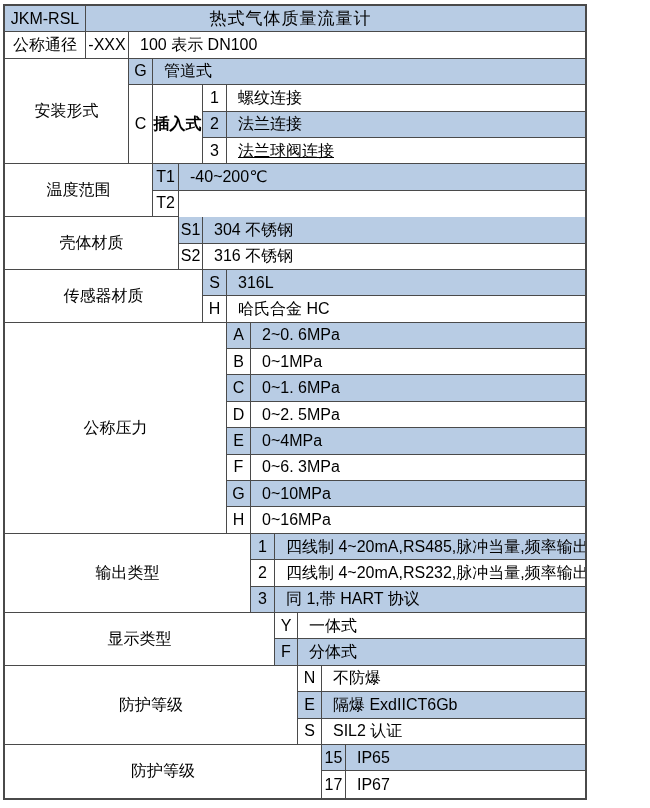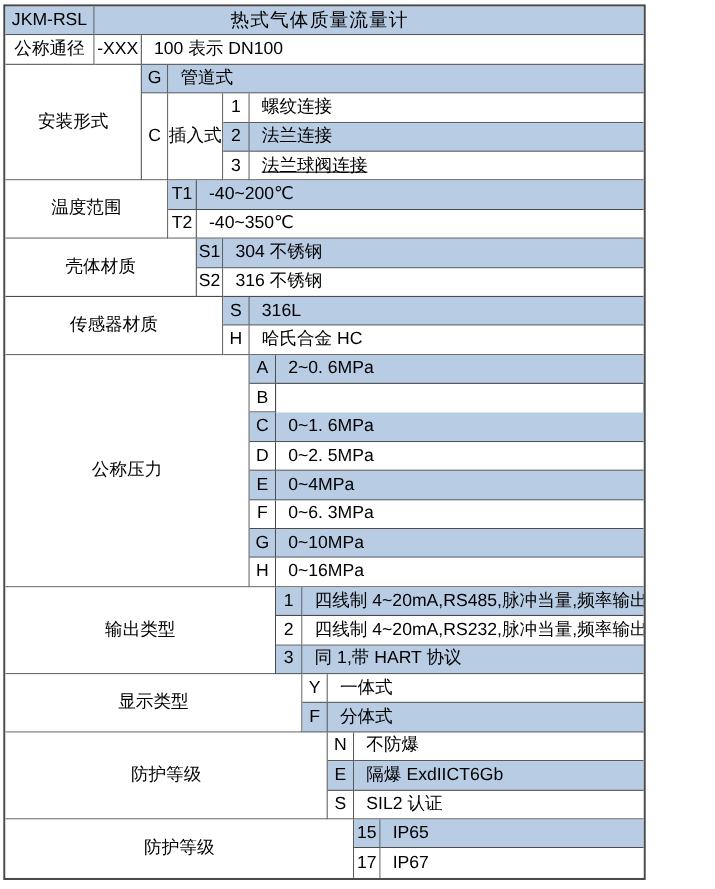--- a/index.html
+++ b/index.html
@@ -47,46 +47,46 @@
 <div class="spec-table" id="grid">
   <div class="cell center blue c-model" style="grid-column:1/2;grid-row:1/2">JKM-RSL</div>
   <div class="cell center blue c-title no-r" style="grid-column:2/13;grid-row:1/2">热式气体质量流量计</div>
 <div class="cell center" style="grid-area: 2 / 1 / 3 / 2;">公称通径</div>
     <div class="cell center " style="grid-area: 2 / 2 / 3 / 3;">-XXX</div>
     <div class="cell val no-r" style="grid-area: 2 / 3 / 3 / 13;">100 表示 DN100</div>
     <div class="cell center" style="grid-area: 3 / 1 / 7 / 3;">安装形式</div>
     <div class="cell center blue" style="grid-area: 3 / 3 / 4 / 4;">G</div>
     <div class="cell val blue no-r" style="grid-area: 3 / 4 / 4 / 13;">管道式</div>
     <div class="cell center" style="grid-area: 4 / 3 / 7 / 4;">C</div>
-    <div class="cell center" style="grid-area: 4 / 4 / 7 / 6;">插入式</div>
+    <div class="cell center" style="grid-area: 4 / 4 / 7 / 6; font-weight: bold;">插入式</div>
     <div class="cell center " style="grid-area: 4 / 6 / 5 / 7;">1</div>
     <div class="cell val no-r" style="grid-area: 4 / 7 / 5 / 13;">螺纹连接</div>
     <div class="cell center blue" style="grid-area: 5 / 6 / 6 / 7;">2</div>
     <div class="cell val blue no-r" style="grid-area: 5 / 7 / 6 / 13;">法兰连接</div>
     <div class="cell center " style="grid-area: 6 / 6 / 7 / 7;">3</div>
     <div class="cell val no-r" style="grid-area: 6 / 7 / 7 / 13; text-decoration: underline;">法兰球阀连接</div>
     <div class="cell center" style="grid-area: 7 / 1 / 9 / 4;">温度范围</div>
     <div class="cell center blue" style="grid-area: 7 / 4 / 8 / 5;">T1</div>
     <div class="cell val blue no-r" style="grid-area: 7 / 5 / 8 / 13;">-40~200℃</div>
     <div class="cell center " style="grid-area: 8 / 4 / 9 / 5;">T2</div>
-    <div class="cell val no-r" style="grid-area: 8 / 5 / 9 / 13;">-40~350℃</div>
     <div class="cell center" style="grid-area: 9 / 1 / 11 / 5;">壳体材质</div>
     <div class="cell center blue" style="grid-area: 9 / 5 / 10 / 6;">S1</div>
     <div class="cell val blue no-r" style="grid-area: 9 / 6 / 10 / 13;">304 不锈钢</div>
     <div class="cell center " style="grid-area: 10 / 5 / 11 / 6;">S2</div>
     <div class="cell val no-r" style="grid-area: 10 / 6 / 11 / 13;">316 不锈钢</div>
     <div class="cell center" style="grid-area: 11 / 1 / 13 / 6;">传感器材质</div>
     <div class="cell center blue" style="grid-area: 11 / 6 / 12 / 7;">S</div>
     <div class="cell val blue no-r" style="grid-area: 11 / 7 / 12 / 13;">316L</div>
     <div class="cell center " style="grid-area: 12 / 6 / 13 / 7;">H</div>
     <div class="cell center" style="grid-area: 13 / 1 / 21 / 7;">公称压力</div>
     <div class="cell val no-r" style="grid-area: 12 / 7 / 13 / 13;">哈氏合金 HC</div>
     <div class="cell center blue" style="grid-area: 13 / 7 / 14 / 8;">A</div>
     <div class="cell val blue no-r" style="grid-area: 13 / 8 / 14 / 13;">2~0. 6MPa</div>
     <div class="cell center " style="grid-area: 14 / 7 / 15 / 8;">B</div>
+    <div class="cell val no-r" style="grid-area: 14 / 8 / 15 / 13;">0~1MPa</div>
     <div class="cell center blue" style="grid-area: 15 / 7 / 16 / 8;">C</div>
     <div class="cell val blue no-r" style="grid-area: 15 / 8 / 16 / 13;">0~1. 6MPa</div>
     <div class="cell center " style="grid-area: 16 / 7 / 17 / 8;">D</div>
     <div class="cell val no-r" style="grid-area: 16 / 8 / 17 / 13;">0~2. 5MPa</div>
     <div class="cell center blue" style="grid-area: 17 / 7 / 18 / 8;">E</div>
     <div class="cell val blue no-r" style="grid-area: 17 / 8 / 18 / 13;">0~4MPa</div>
     <div class="cell center " style="grid-area: 18 / 7 / 19 / 8;">F</div>
     <div class="cell val no-r" style="grid-area: 18 / 8 / 19 / 13;">0~6. 3MPa</div>
     <div class="cell center blue" style="grid-area: 19 / 7 / 20 / 8;">G</div>
     <div class="cell val blue no-r" style="grid-area: 19 / 8 / 20 / 13;">0~10MPa</div>

